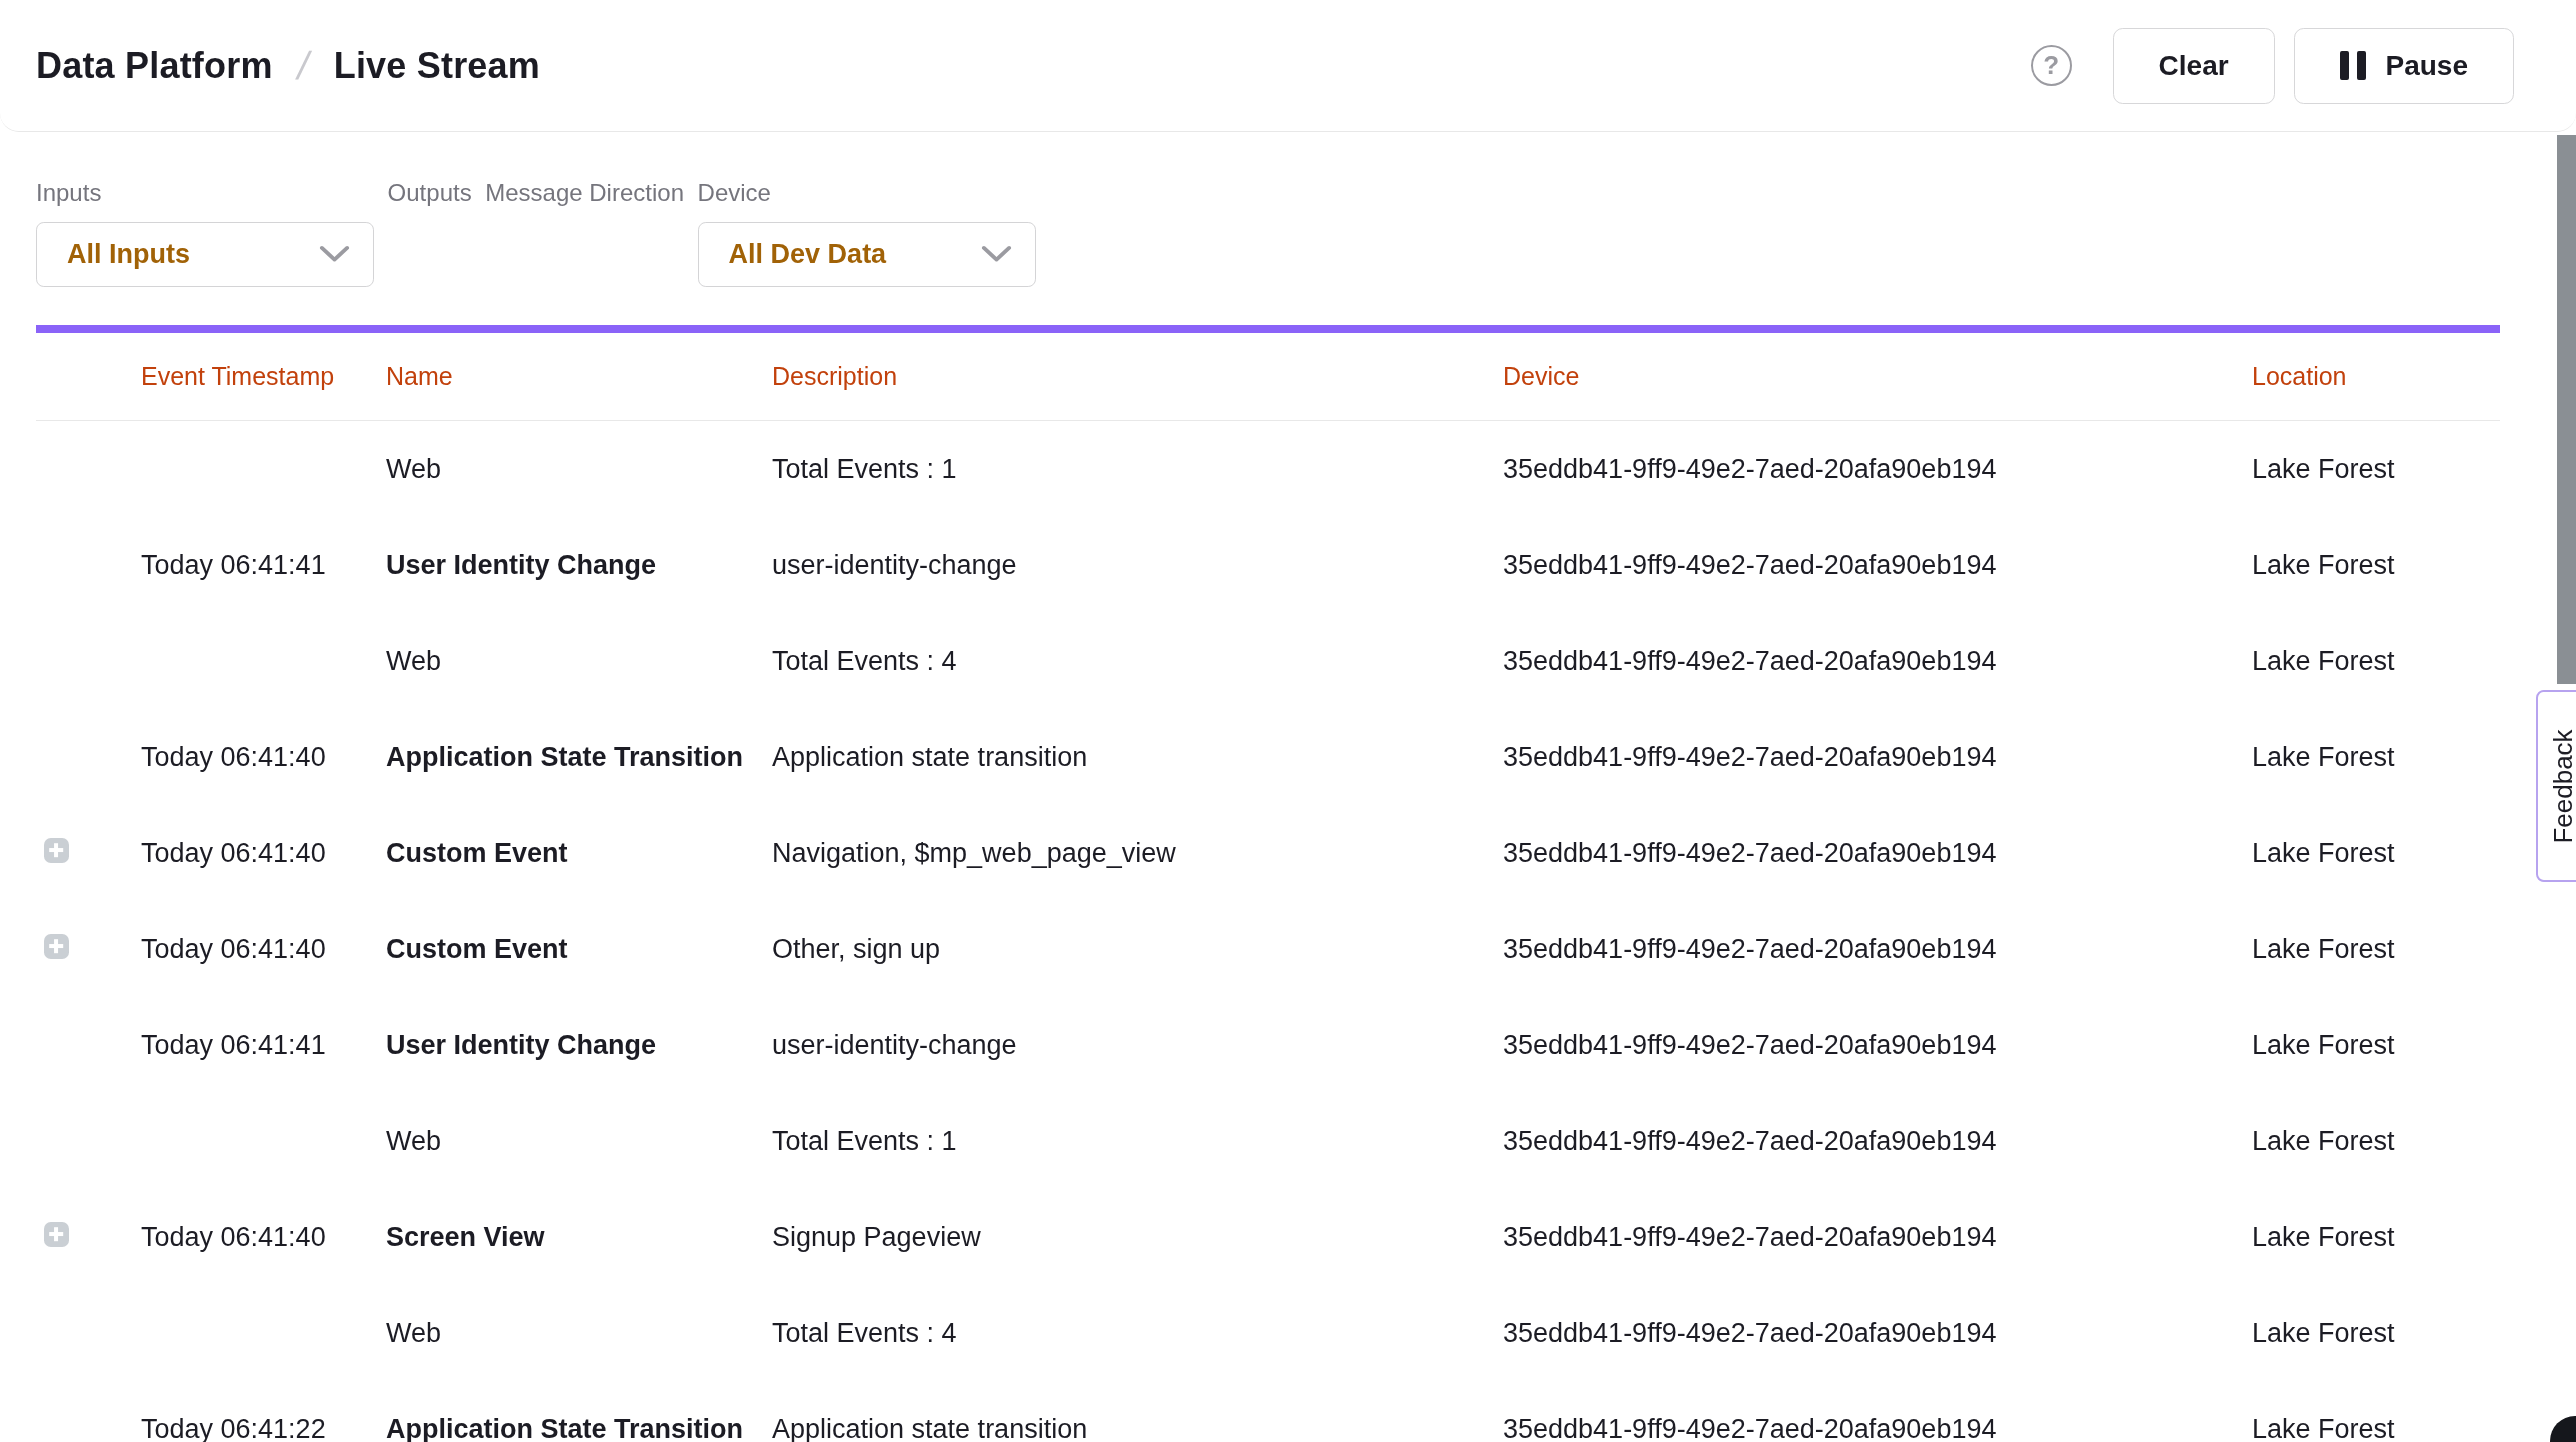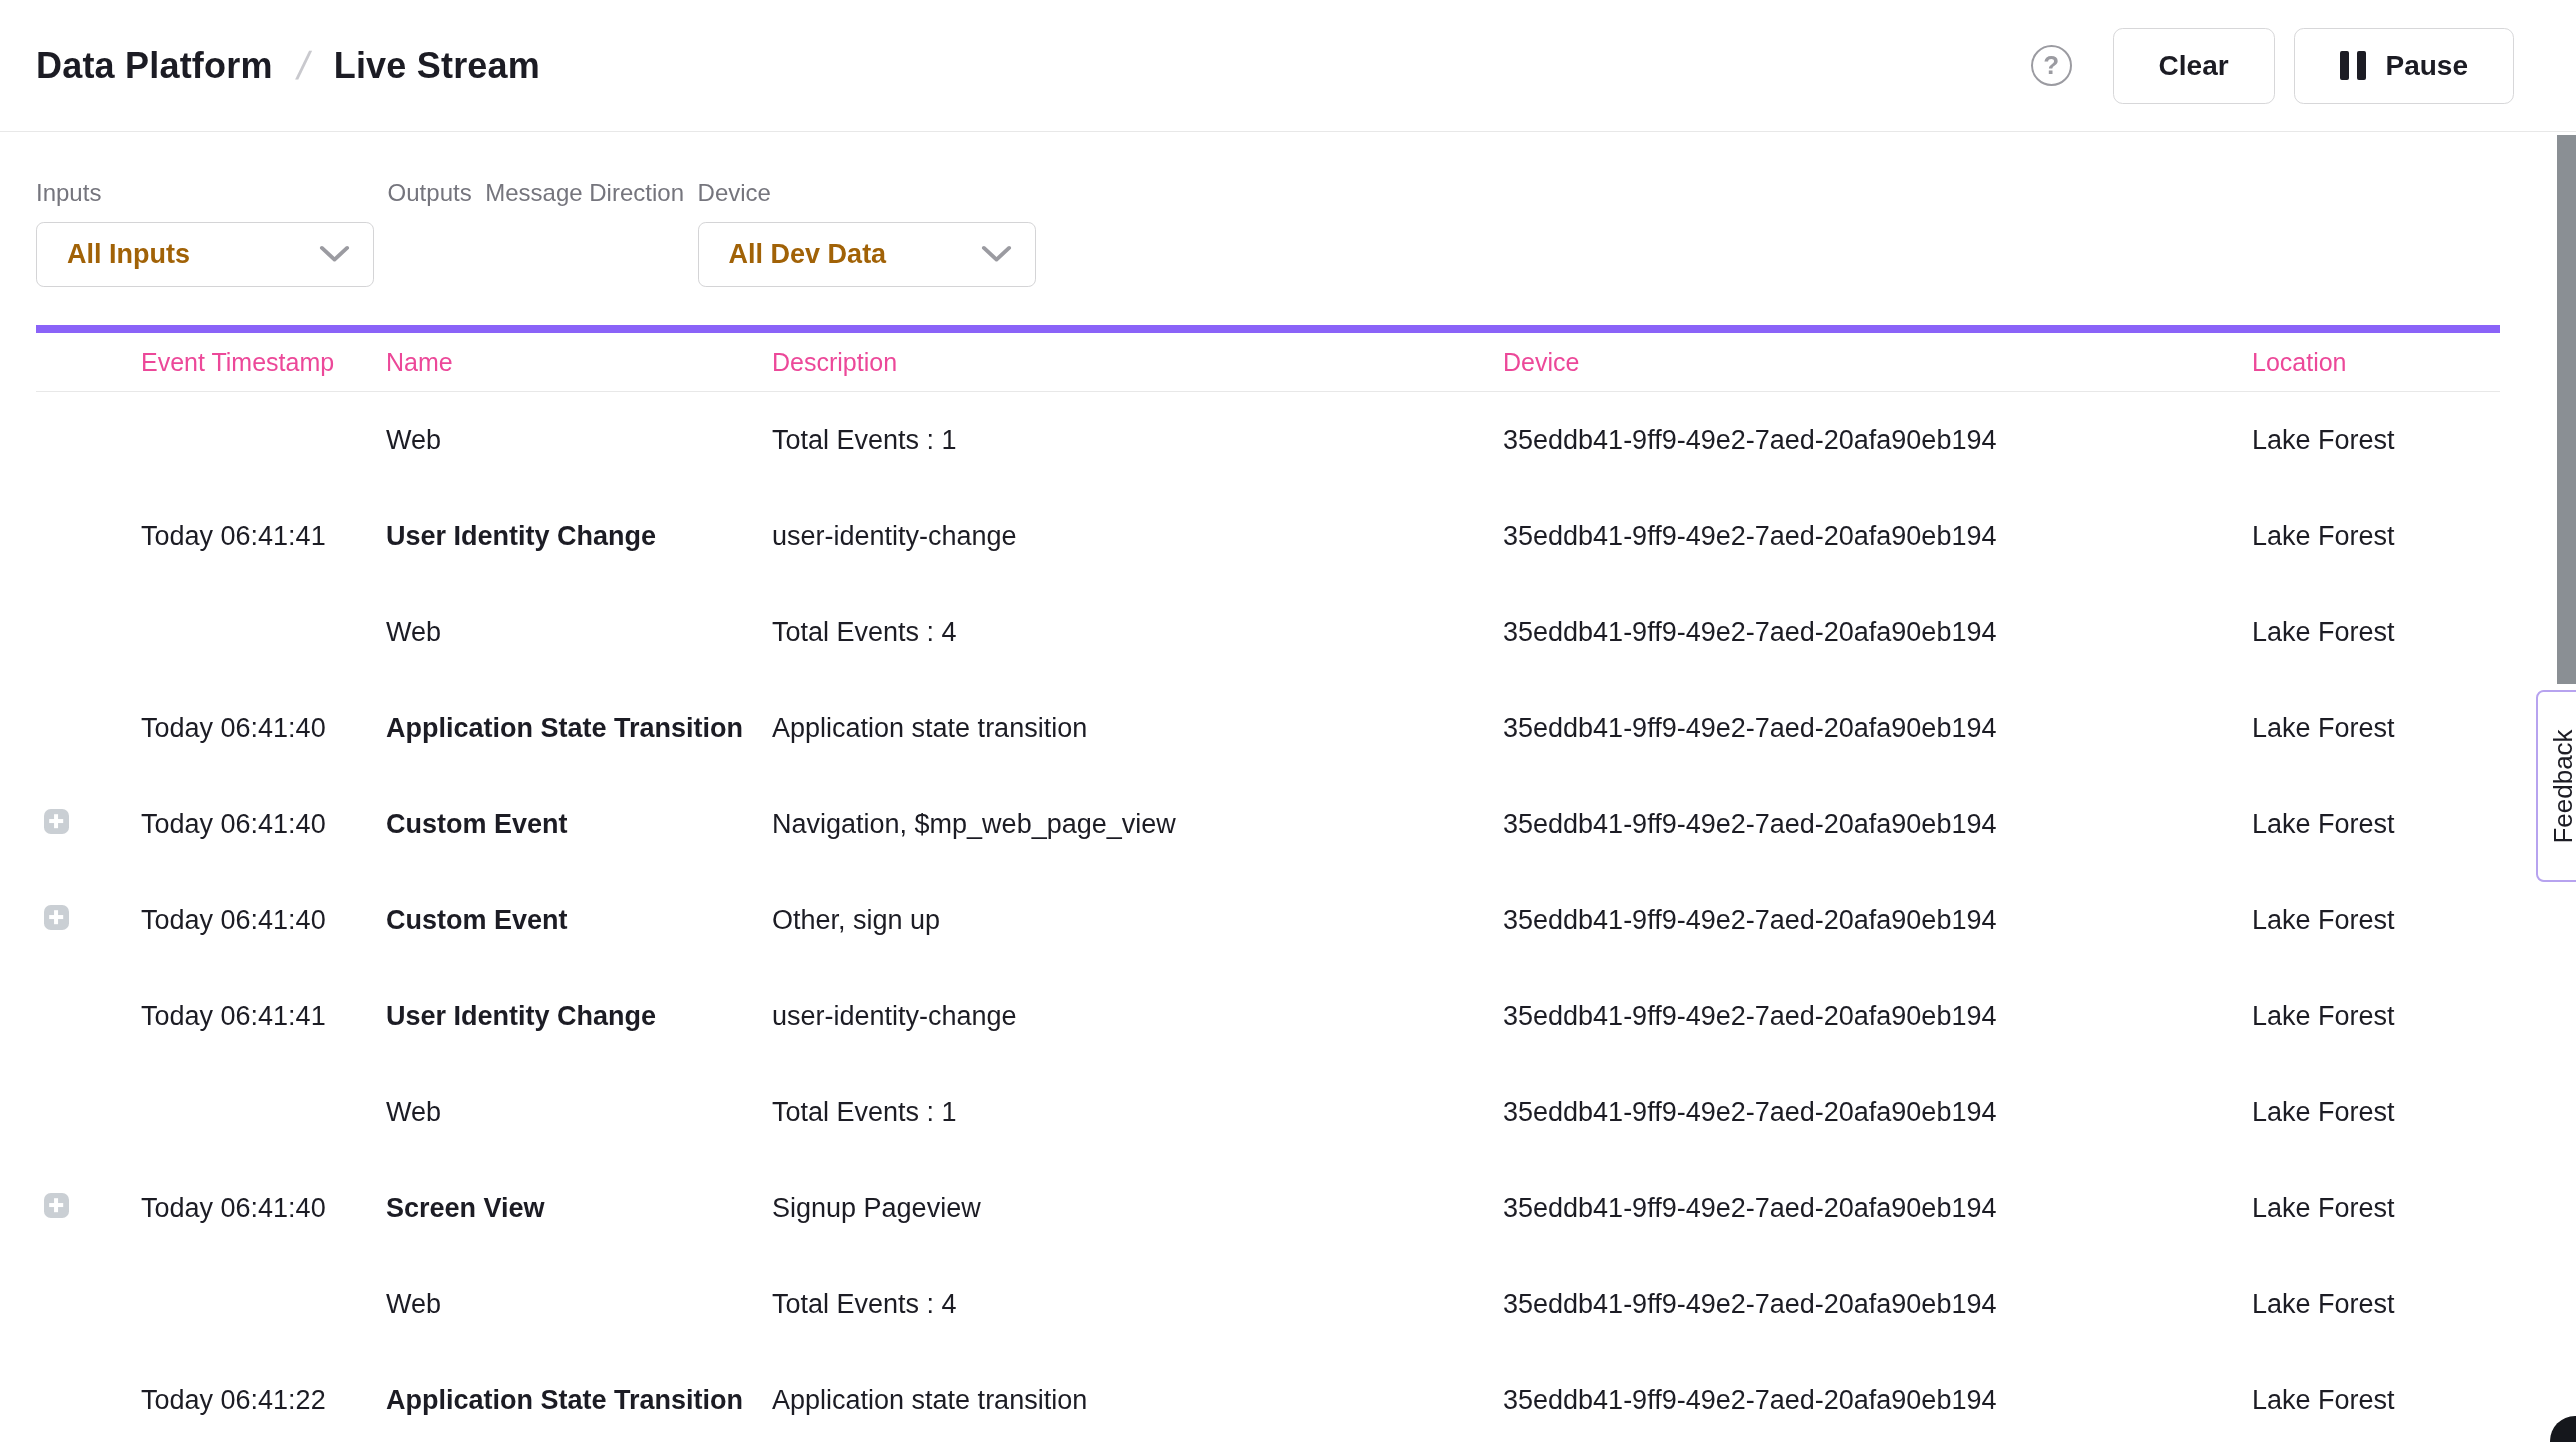--- a/index.html
+++ b/index.html
@@ -14,20 +14,21 @@
   }
 
   
   .topbar {
     height: 132px;
     display: flex;
     align-items: center;
     padding: 0 62px 0 36px;
     border-bottom: 1.9px solid #e8e8e8;
     background: #fff;
+    border-radius: 19px;
   }
   .breadcrumb { display: flex; align-items: center; gap: 25px; font-size: 36px; font-weight: 600; letter-spacing: 0.2px; }
   .breadcrumb .sep { color: #c9c9ce; font-weight: 300; font-size: 39px; transform: skewX(-12deg); }
   .topbar-right { margin-left: auto; display: flex; align-items: center; }
   .help-icon {
     width: 41px; height: 41px; border-radius: 50%;
     border: 2.9px solid #9b9ba1; color: #9b9ba1;
     font-size: 26px; font-weight: 700;
     display: flex; align-items: center; justify-content: center;
     margin-right: 41px; cursor: pointer;
@@ -63,23 +64,23 @@
   .accent-bar { height: 8.7px; background: #8a63f8; margin: 38px 76px 0 36px; }
 
   
   .lv-table { margin: 0 76px 0 36px; }
   .thead, .lv-row {
     display: grid;
     grid-template-columns: 105px 245px 386px 731px 749px 247px;
     align-items: center;
   }
   .thead {
-    height: 59px;
+    height: 88px;
     border-bottom: 1.9px solid #e8e8e8;
-    color: #ec4899; font-size: 25px;
+    color: #c2410c; font-size: 25px;
   }
   .lv-row { height: 96px; font-size: 27px; cursor: pointer; }
   .cell { overflow: hidden; white-space: nowrap; }
   .cell-name.bold { font-weight: 700; }
   .expand-wrap { padding-left: 7.8px; }
   .expand-btn {
     position: relative;
     width: 25px; height: 25px;
     border: none; border-radius: 6.8px;
     background: #cacfd4;

